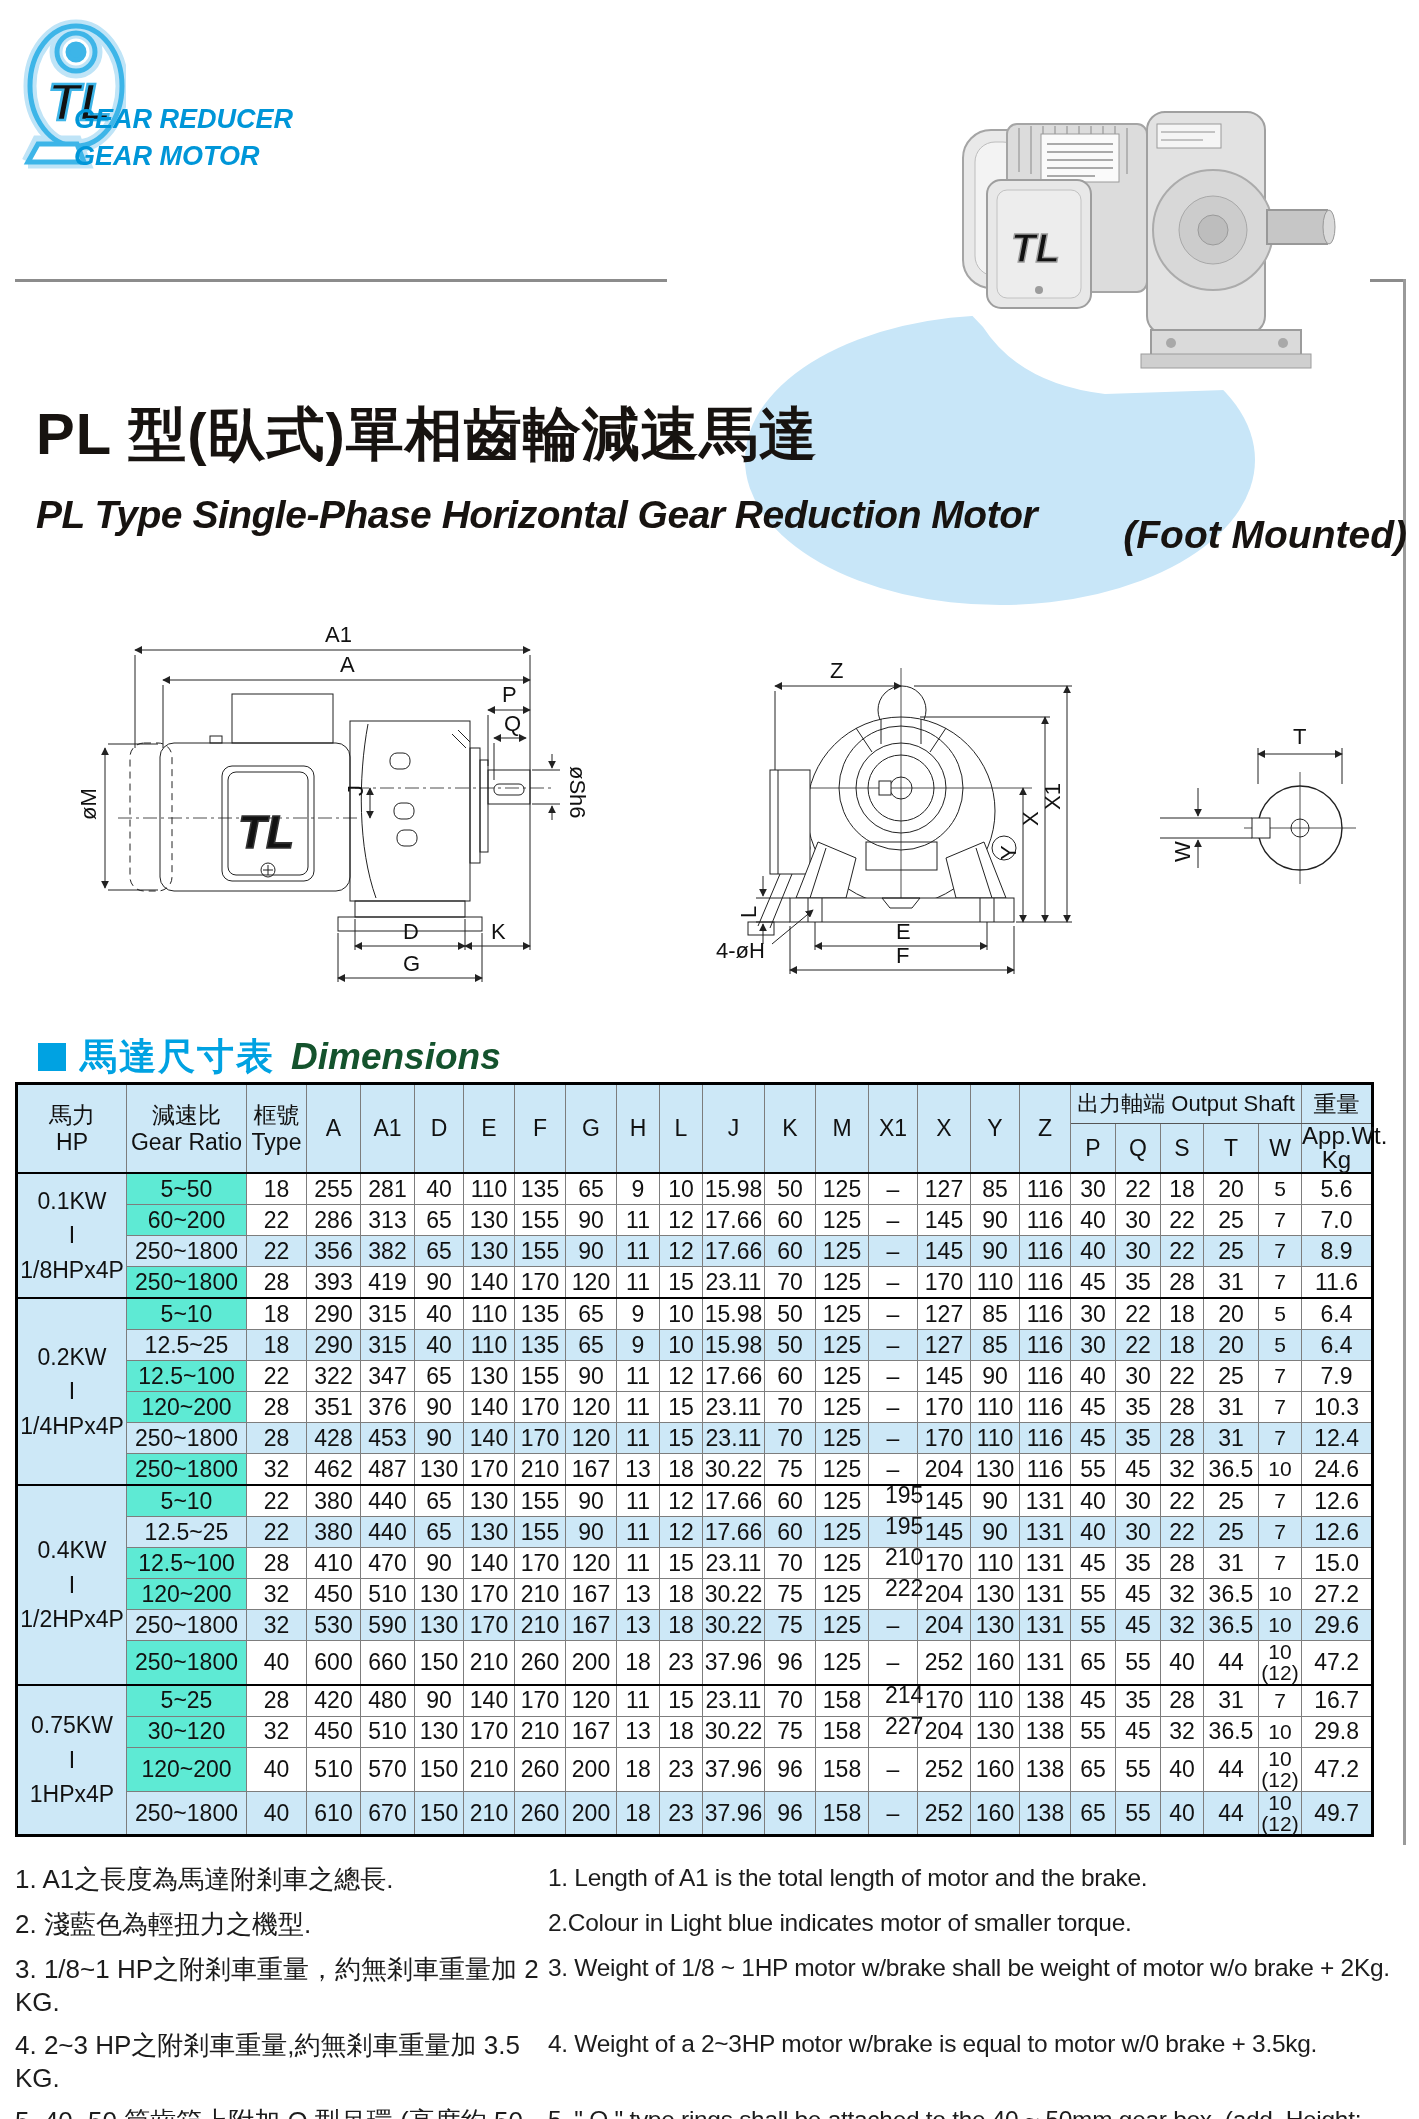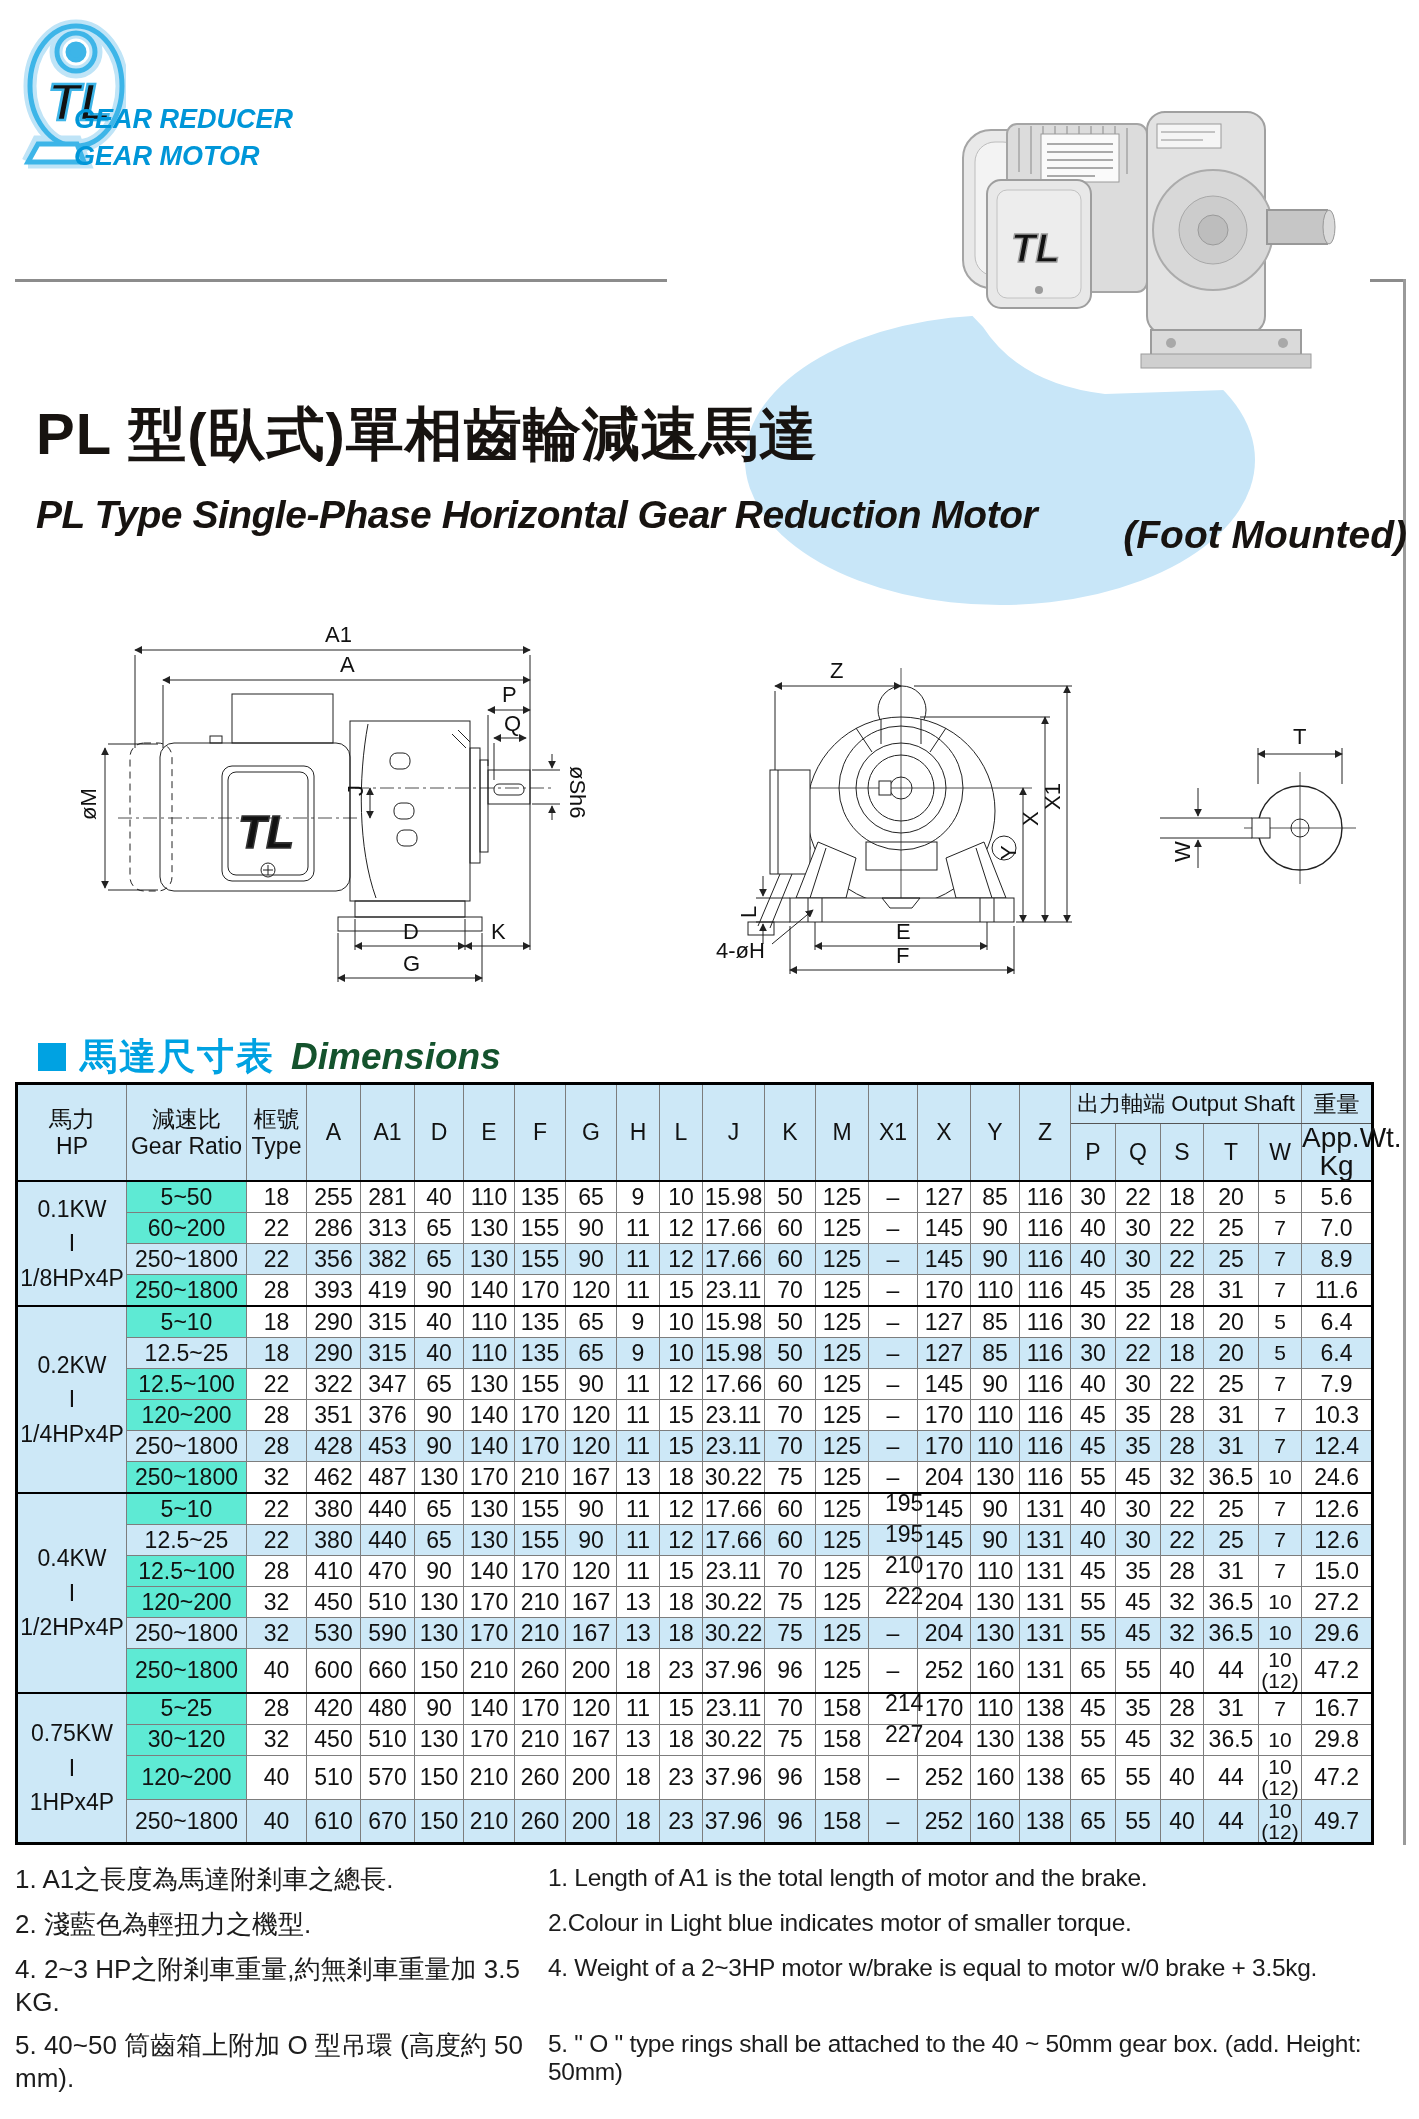--- a/index.html
+++ b/index.html
@@ -36,21 +36,21 @@
              table-layout:fixed;border:3px solid #000;}
   #dim-table th,#dim-table td{border:1px solid #7d7d7d;text-align:center;vertical-align:middle;
              padding:0;font-weight:normal;}
   #dim-table th{background:#cde8f7;font-size:23px;white-space:pre-line;line-height:1.15;height:38px;}
   #dim-table td{font-size:23px;height:30px;background:#fff;}
   #dim-table .hp-cell{background:#cde8f7;white-space:pre-line;line-height:1.5;font-size:23px;}
   #dim-table .ratio-cell{background:#5eead4;}
   #dim-table .blue-row td{background:#cde8f7;}
   #dim-table .group-start td{border-top:2.5px solid #000;}
   #dim-table .os-hdr{border-bottom:1.5px solid #555;}
-  #dim-table .wt2{font-size:28px;line-height:1.0;margin-left:48px;}
+  #dim-table .wt2{font-size:24px;line-height:1.0;margin-left:48px;}
   #dim-table .raised{vertical-align:top;padding-left:16px;}
   #dim-table .raised span{position:relative;top:-4px;}
   #dim-table .wcol{font-size:21px;line-height:1.02;white-space:pre-line;}
   
   #notes{position:absolute;left:15px;top:1862px;width:1398px;}
   .note-row{display:flex;align-items:flex-start;margin-bottom:10px;}
   .note-zh{flex:none;width:533px;font-size:26px;color:#1c1c1c;}
   .note-en{font-size:24.5px;color:#1c1c1c;padding-top:2px;letter-spacing:-0.3px;}
 </style>
 </head>
@@ -912,20 +912,24 @@
   <div id="notes">
     <div class="note-row">
       <span class="note-zh">1. A1之長度為馬達附剎車之總長.</span>
       <span class="note-en">1. Length of A1 is the total length of motor and the brake.</span>
     </div>
     <div class="note-row">
       <span class="note-zh">2. 淺藍色為輕扭力之機型.</span>
       <span class="note-en">2.Colour in Light blue indicates motor of smaller torque.</span>
     </div>
     <div class="note-row">
+      <span class="note-zh">3. 1/8~1 HP之附剎車重量，約無剎車重量加 2 KG.</span>
+      <span class="note-en">3. Weight of 1/8 ~ 1HP motor w/brake shall be weight of motor w/o brake + 2Kg.</span>
+    </div>
+    <div class="note-row">
       <span class="note-zh">4. 2~3 HP之附剎車重量,約無剎車重量加 3.5 KG.</span>
       <span class="note-en">4. Weight of a 2~3HP motor w/brake is equal to motor w/0 brake + 3.5kg.</span>
     </div>
     <div class="note-row">
       <span class="note-zh">5. 40~50 筒齒箱上附加 O 型吊環 (高度約 50 mm).</span>
       <span class="note-en">5. " O " type rings shall be attached to the 40 ~ 50mm gear box.  (add. Height: 50mm)</span>
     </div>
 
   </div>
 

